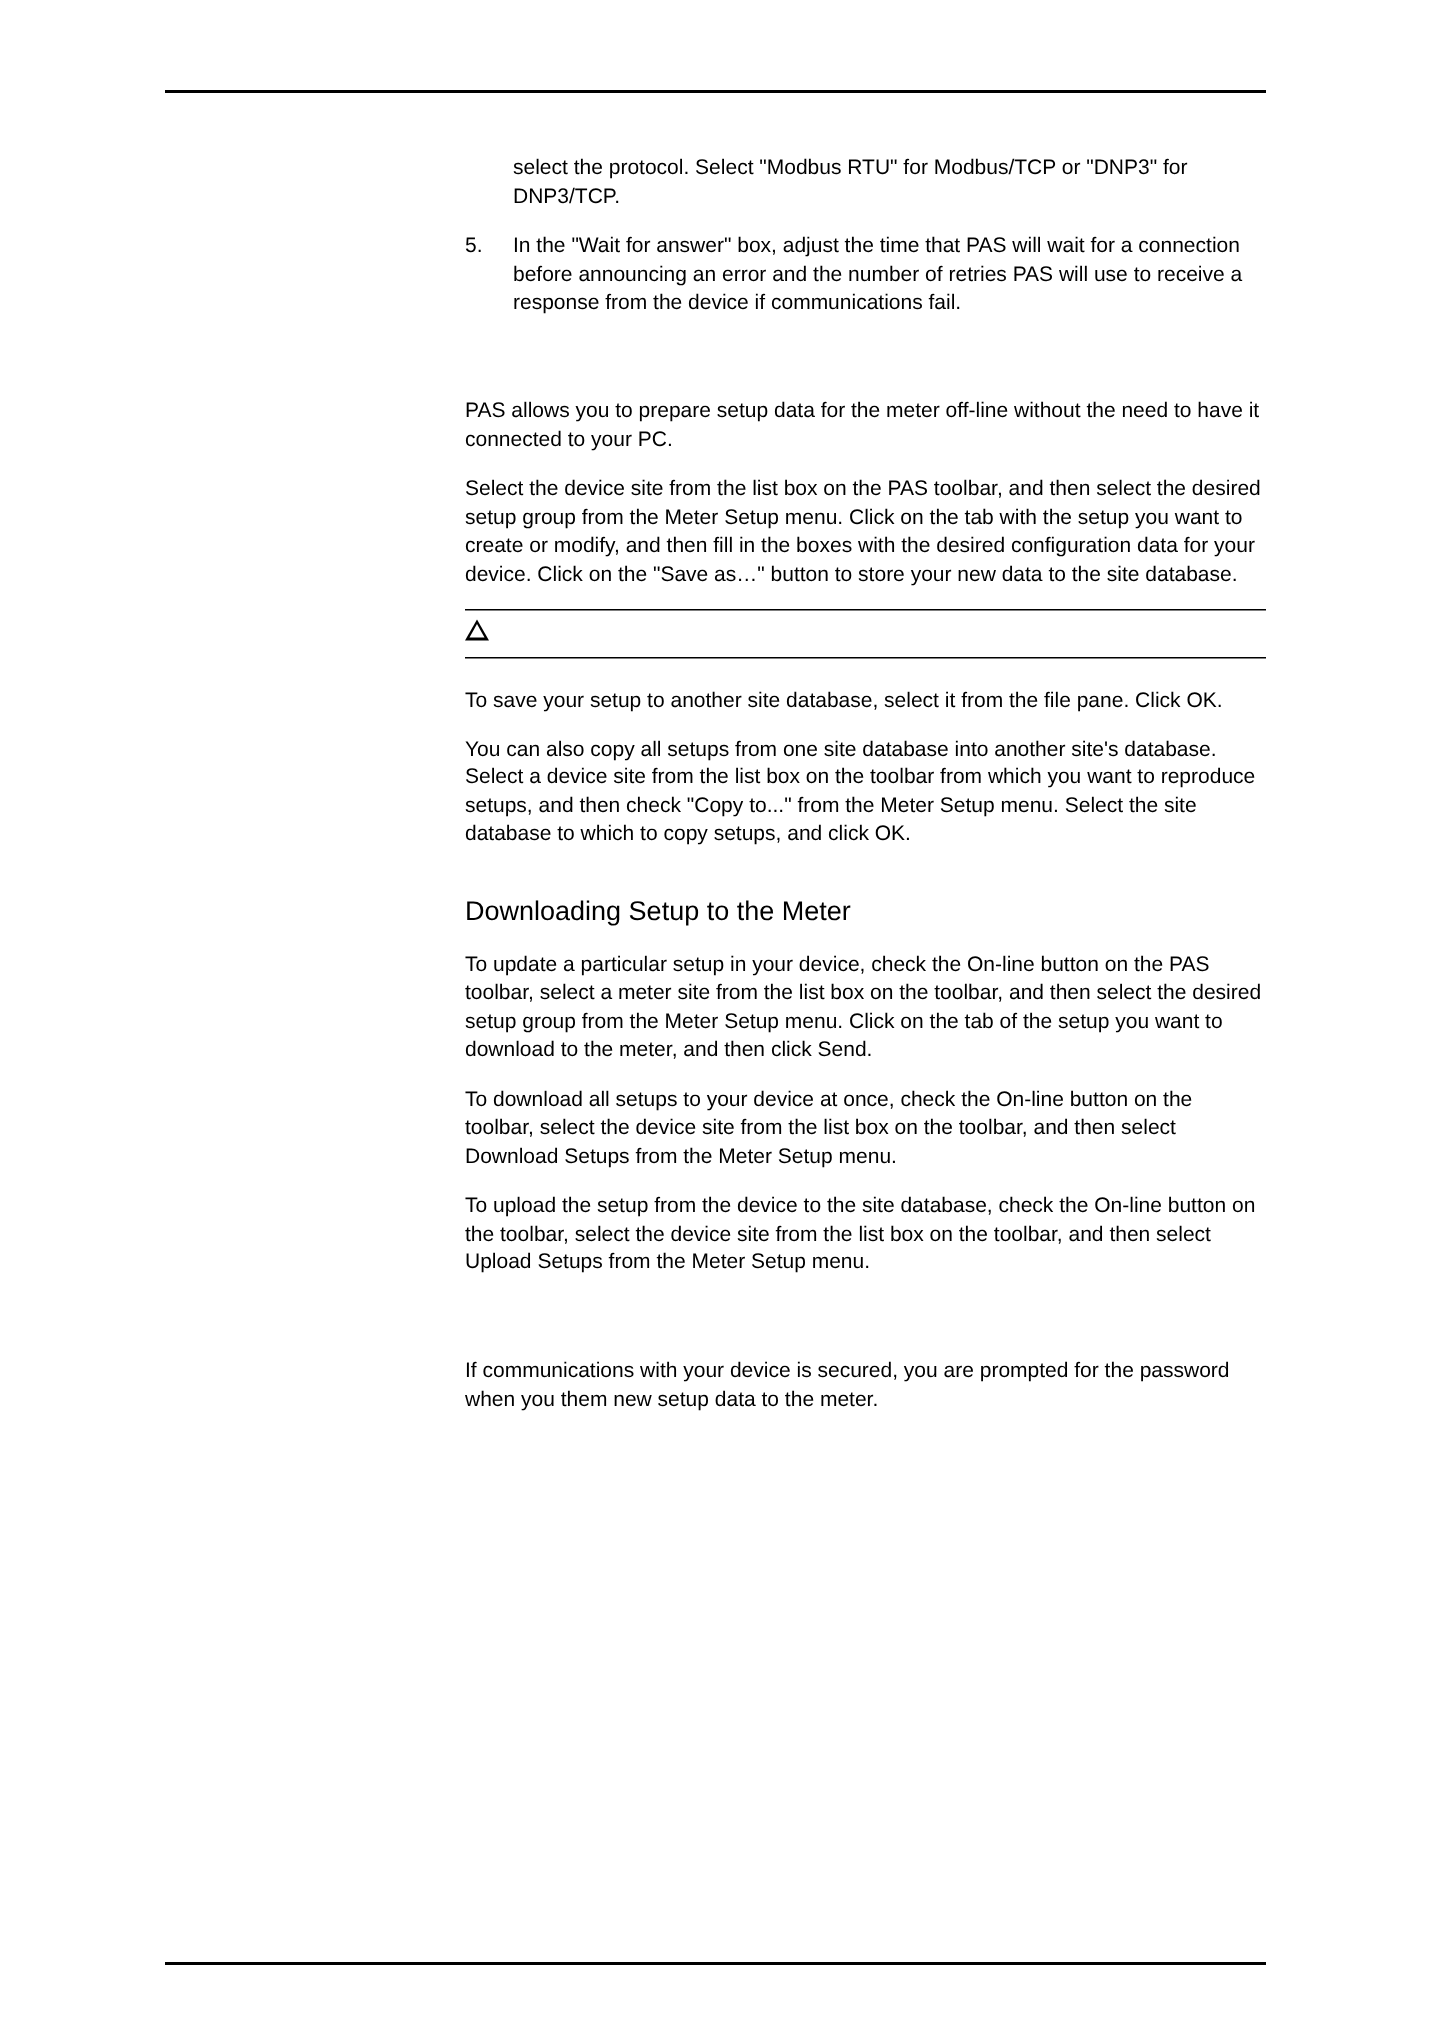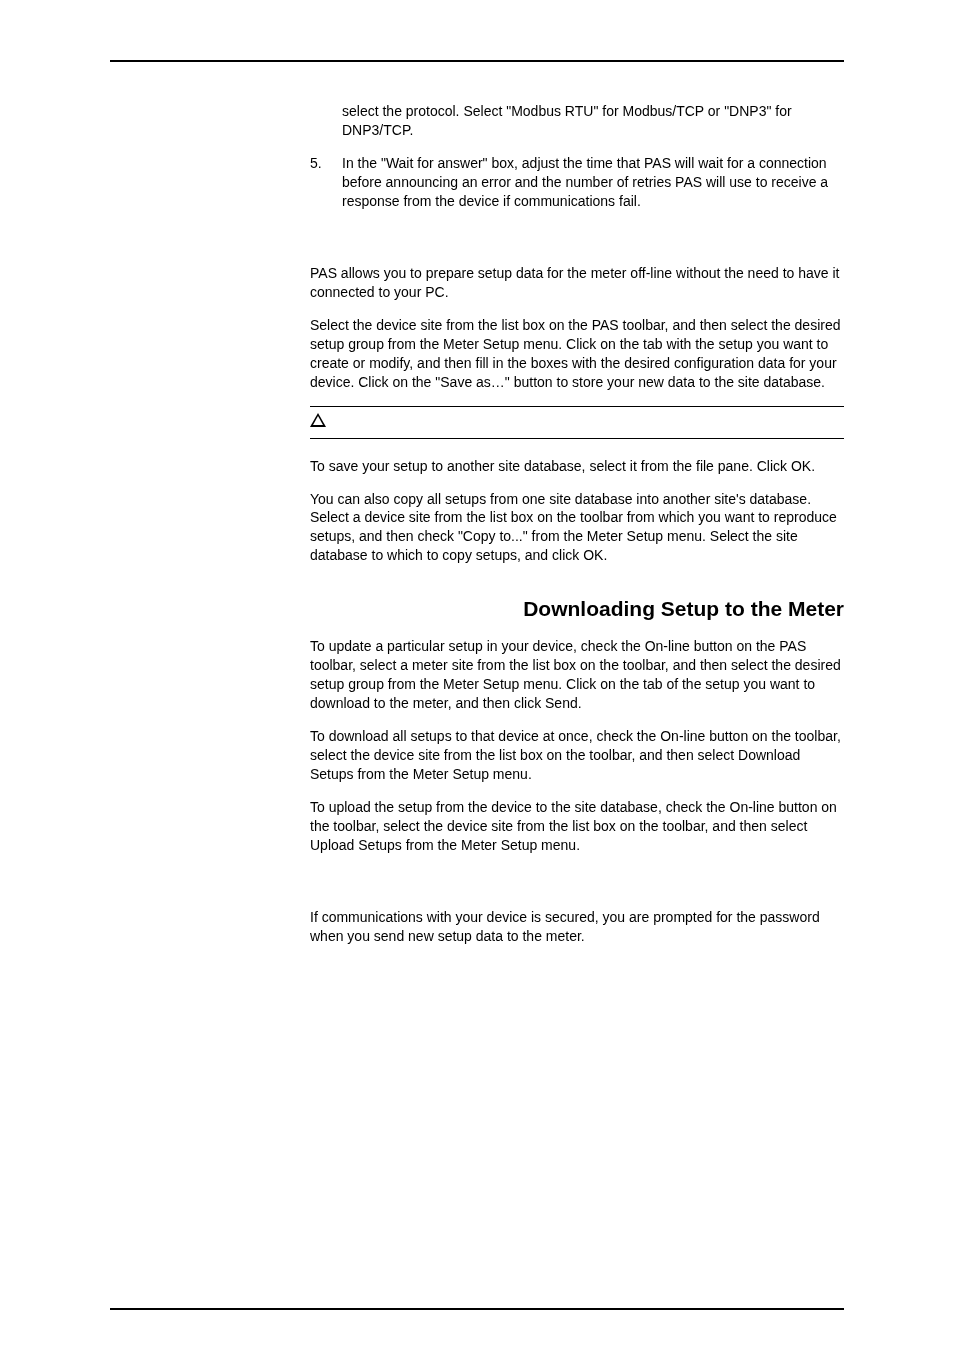--- a/index.html
+++ b/index.html
@@ -65,24 +65,23 @@
     position: absolute;
     top: 3px;
     left: -5px;
     width: 0;
     height: 0;
     border-left: 5px solid transparent;
     border-right: 5px solid transparent;
     border-bottom: 9px solid #fff;
   }
   h2.sec {
-    font-size: 21px;
-    font-weight: bold;
+    font-size: 18px;
+    font-weight: normal;
     margin: 30px 0 14px 0;
-    text-align: right;
   }
   .footer {
     position: absolute;
     left: 110px;
     right: 110px;
     bottom: 40px;
   }
   .footer-rule {
     border-top: 2px solid #000;
   }
@@ -112,26 +111,26 @@
 
     <div class="note-block">
       <span class="note-tri"></span>
     </div>
 
     <p class="para">To save your setup to another site database, select it from the file pane. Click OK.</p>
     <p class="para">You can also copy all setups from one site database into another site's database. Select a device site from the list box on the toolbar from which you want to reproduce setups, and then check "Copy to..." from the Meter Setup menu. Select the site database to which to copy setups, and click OK.</p>
 
     <h2 class="sec">Downloading Setup to the Meter</h2>
     <p class="para">To update a particular setup in your device, check the On-line button on the PAS toolbar, select a meter site from the list box on the toolbar, and then select the desired setup group from the Meter Setup menu. Click on the tab of the setup you want to download to the meter, and then click Send.</p>
-    <p class="para">To download all setups to that device at once, check the On-line button on the toolbar, select the device site from the list box on the toolbar, and then select Download Setups from the Meter Setup menu.</p>
+    <p class="para">To download all setups to your device at once, check the On-line button on the toolbar, select the device site from the list box on the toolbar, and then select Download Setups from the Meter Setup menu.</p>
 
     <p class="para">To upload the setup from the device to the site database, check the On-line button  on the toolbar, select the device site from the list box on the toolbar, and then select Upload Setups from the Meter Setup menu.</p>
 
     <div class="section-gap"></div>
 
-    <p class="para">If communications with your device is secured, you are prompted for the password when you send new setup data to the meter.</p>
+    <p class="para">If communications with your device is secured, you are prompted for the password when you them new setup data to the meter.</p>
 
   </div>
 
   <div class="footer">
     <div class="footer-rule"></div>
   </div>
 </div>
 
 </body></html>

